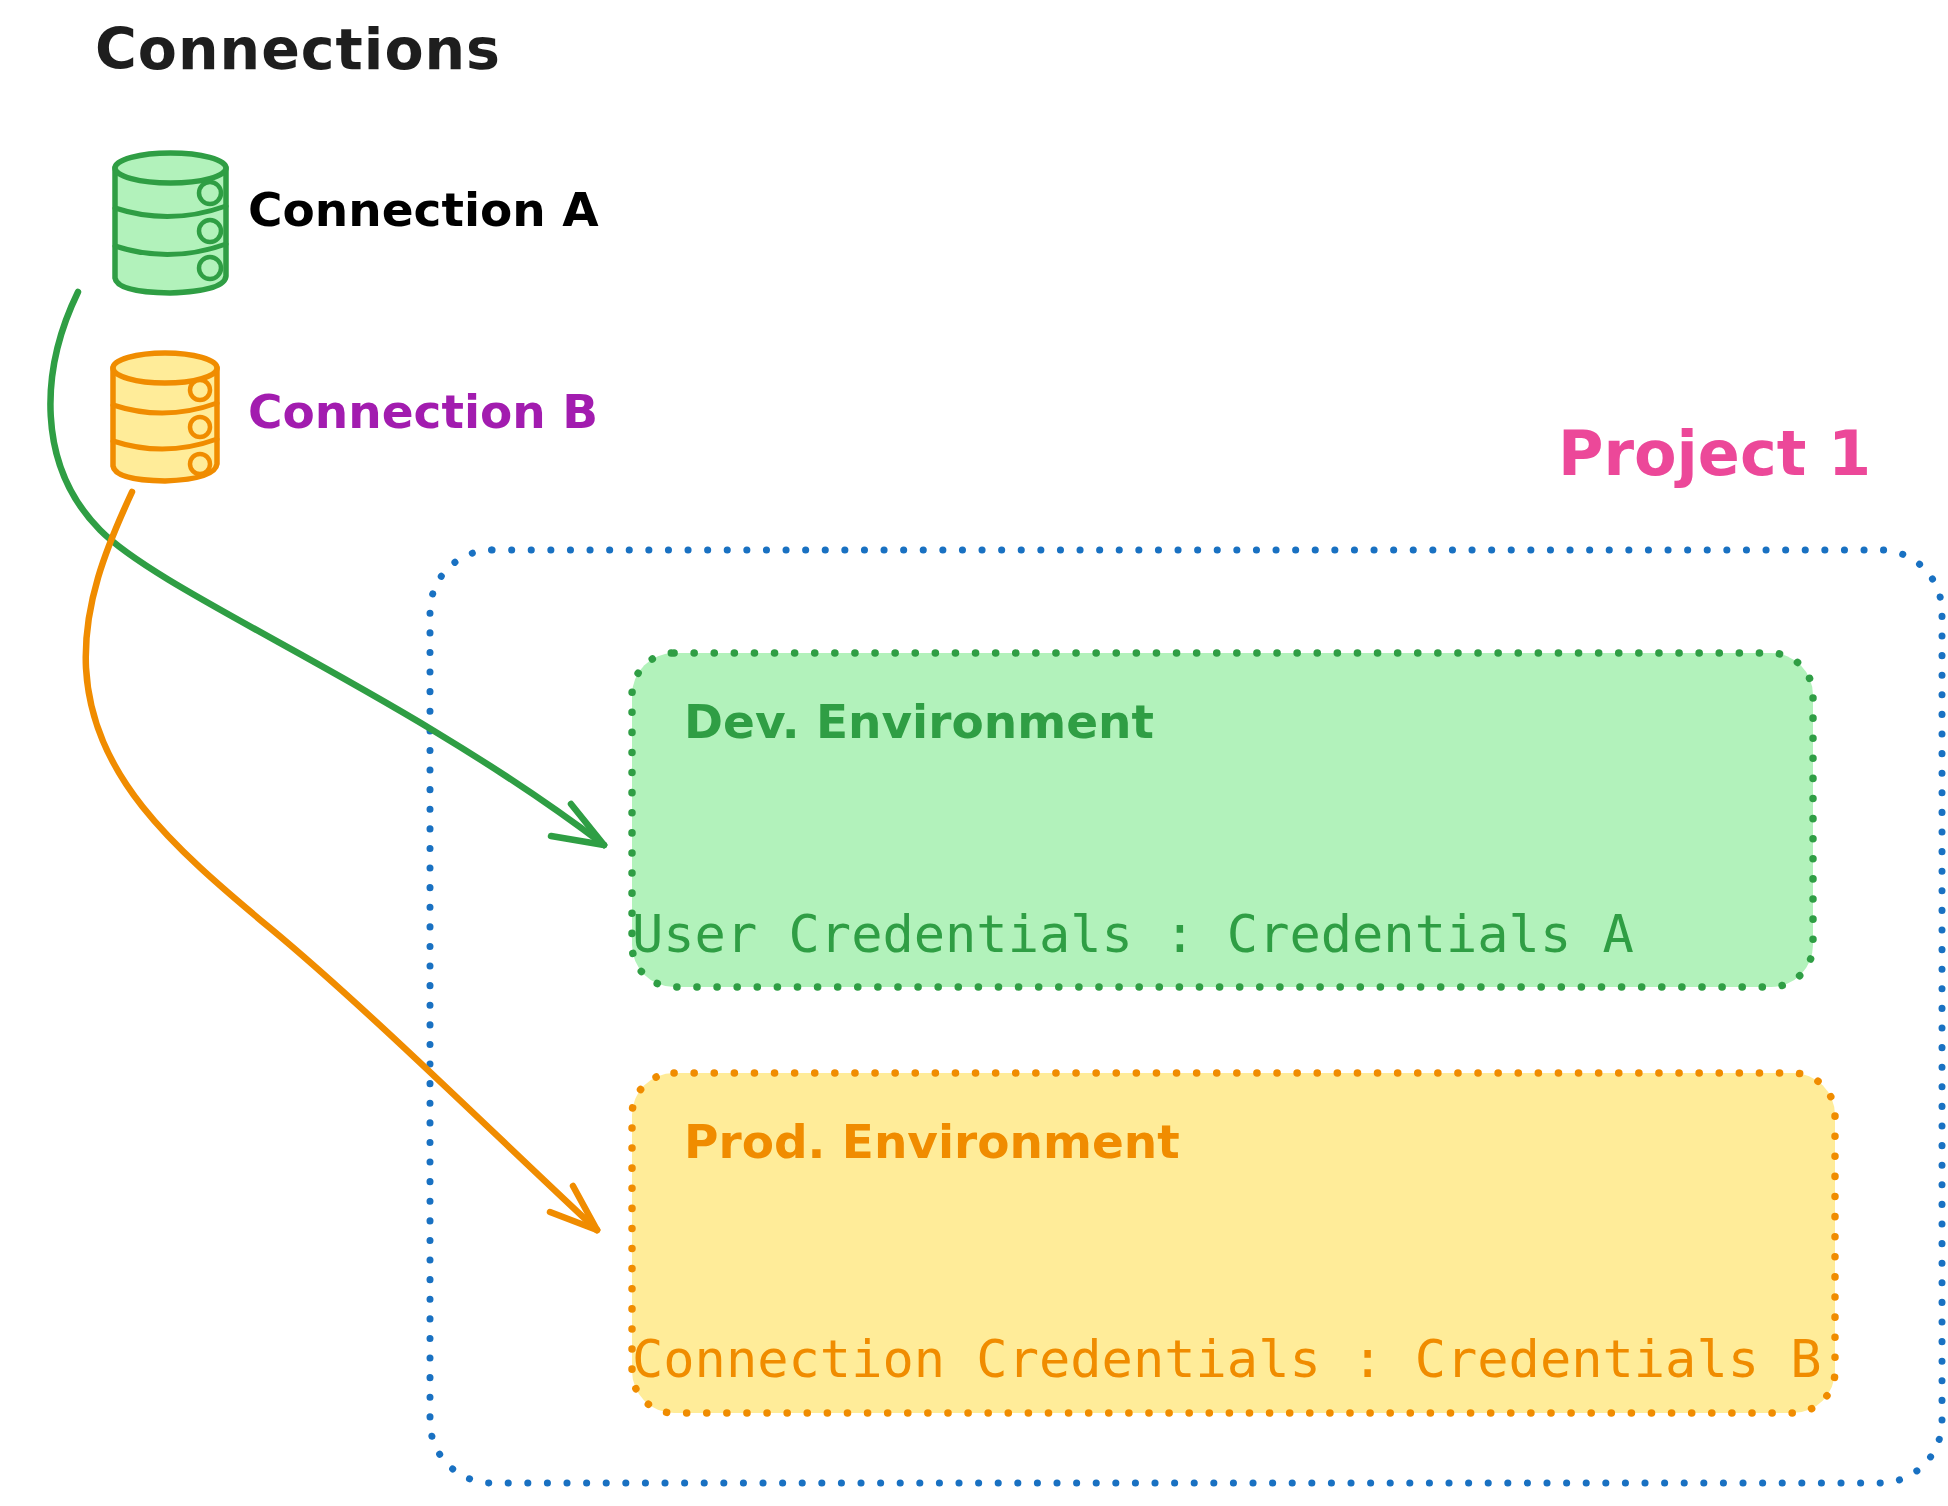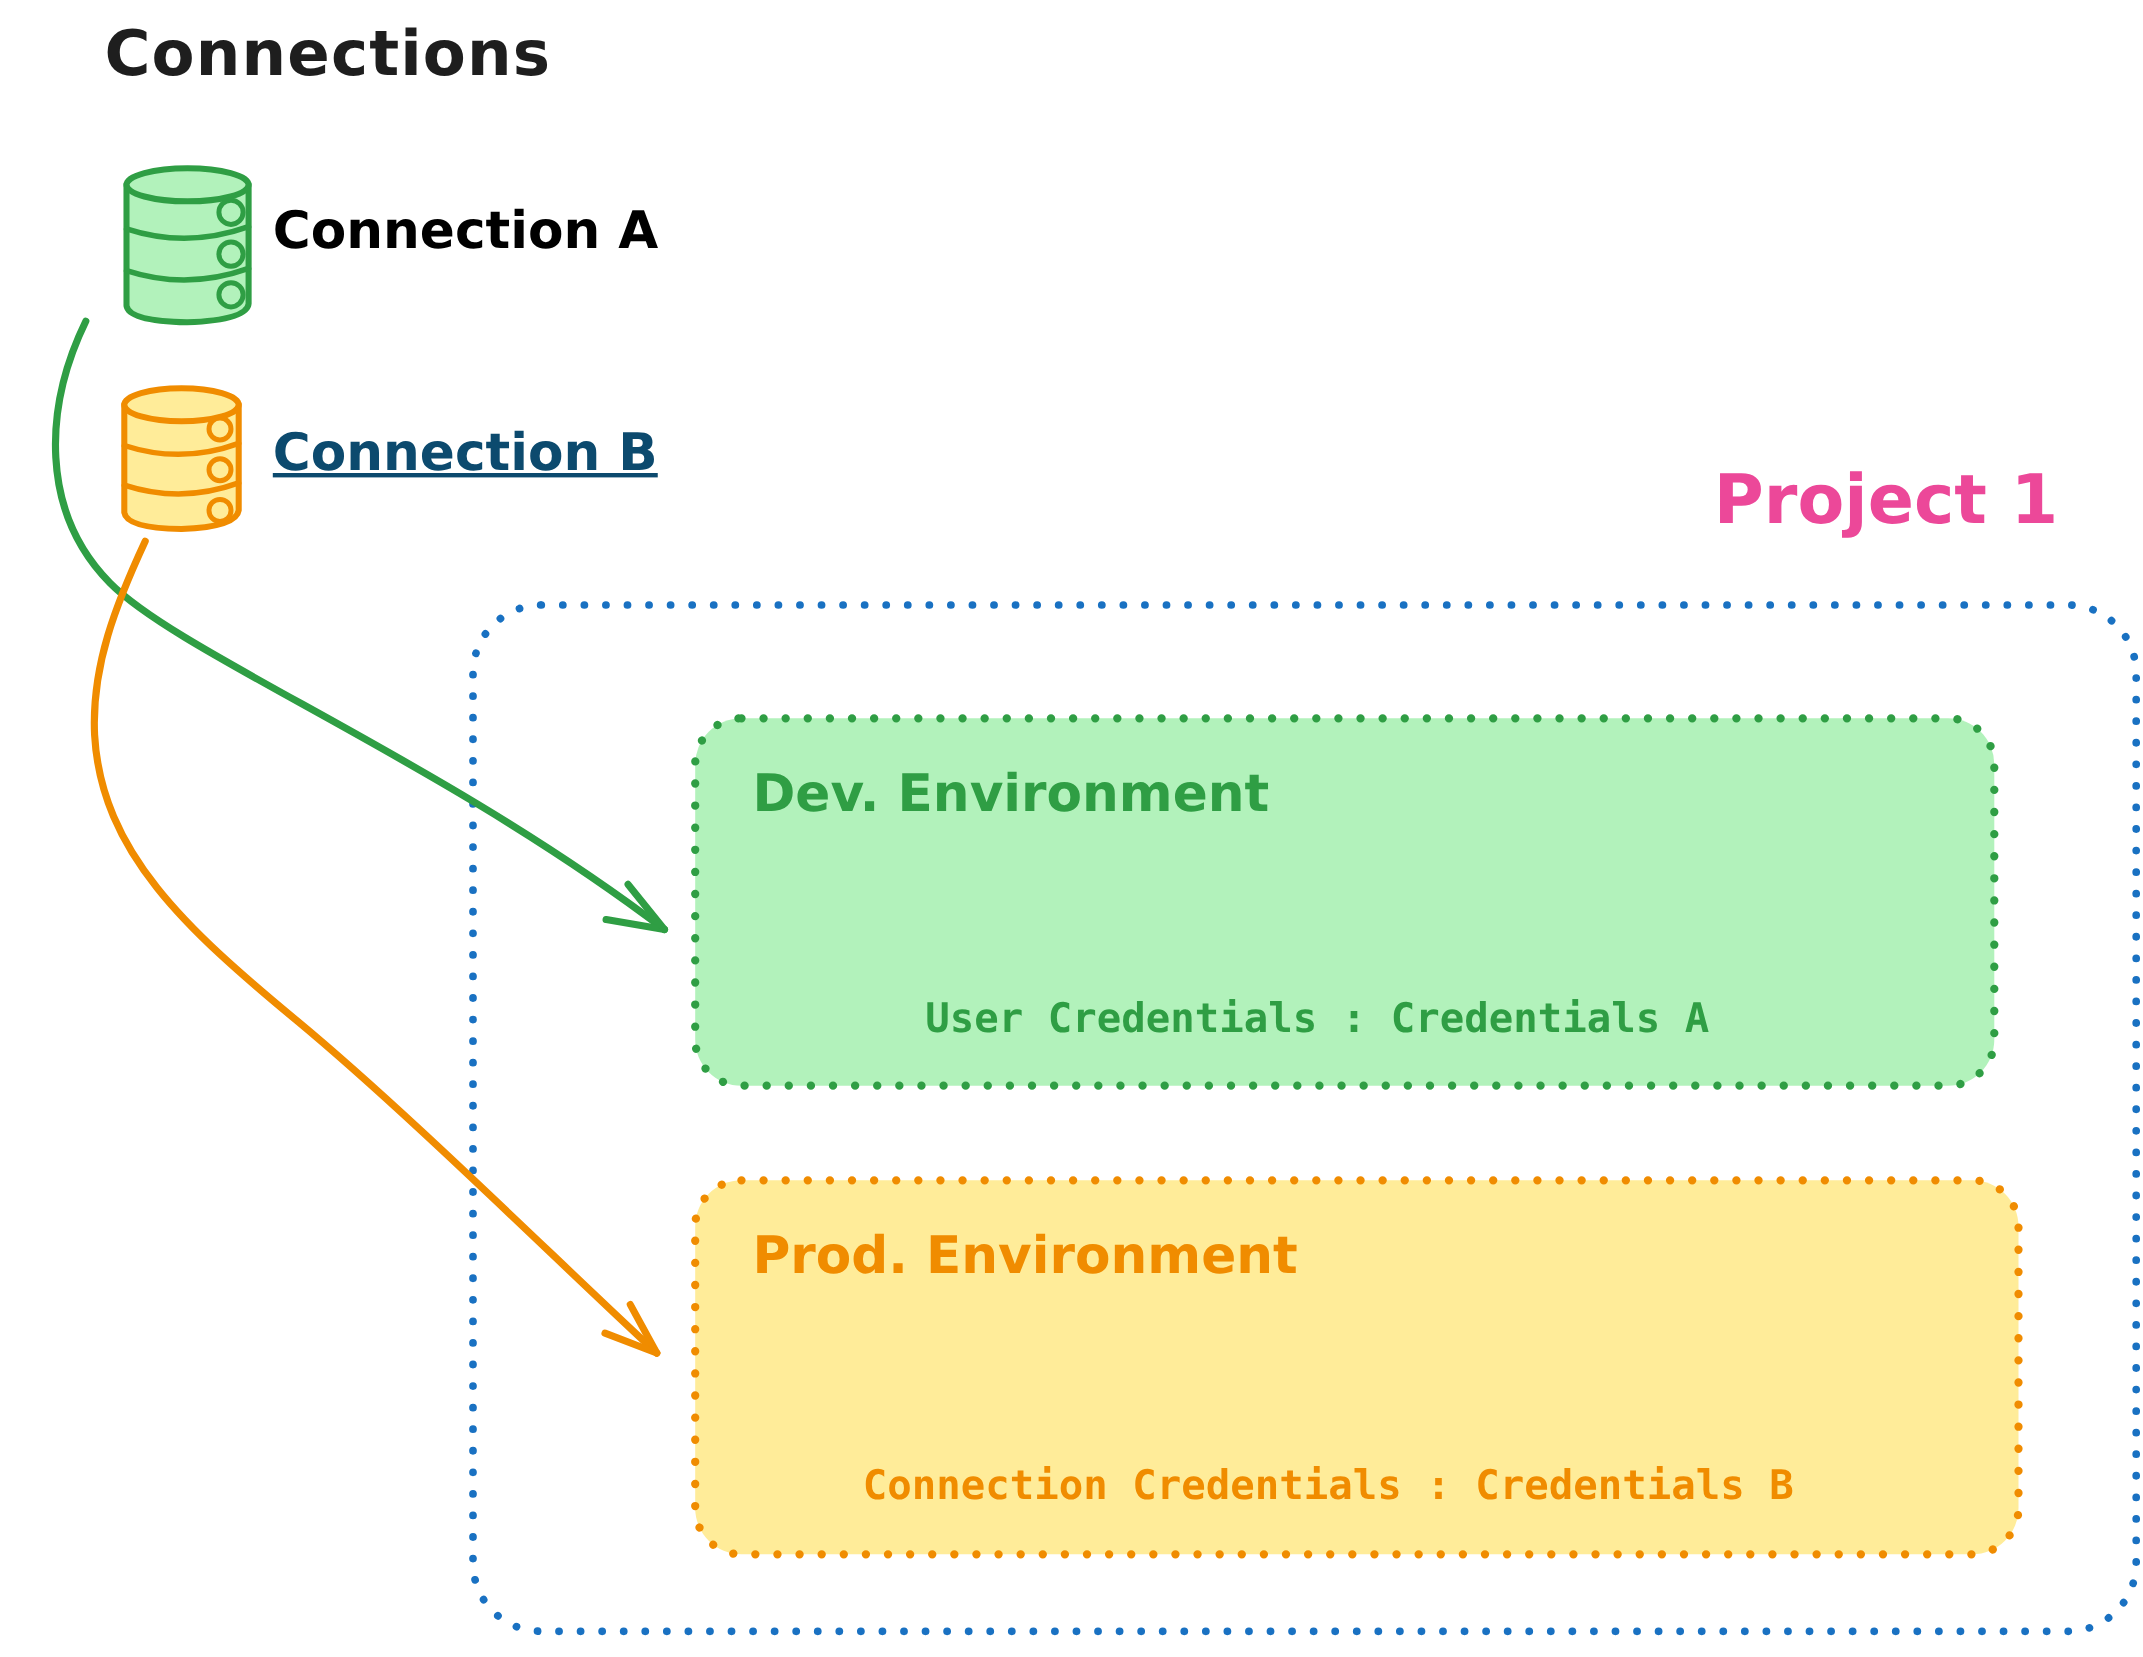--- a/index.html
+++ b/index.html
@@ -30,22 +30,21 @@
     letter-spacing: 1px;
   }
   .conn-a-label {
     left: 228px; top: 184px;
     font-size: 47px;
     color: #000000;
   }
   .conn-b-label {
     left: 228px; top: 386px;
     font-size: 47px;
-    color: #0c4a6e;
-    text-decoration: underline;
+    color: #a21caf;
   }
   .project-label {
     left: 1538px; top: 420px;
     font-size: 62px;
     color: #ec4899;
   }
   .env-label {
     font-size: 47px;
     text-align: right;
   }
@@ -53,23 +52,23 @@
     left: 664px; top: 696px;
     color: #2f9e44;
   }
   .prod-env-label {
     left: 664px; top: 1116px;
     color: #f08c00;
   }
   .creds-label {
     position: absolute;
     font-family: "DejaVu Sans Mono", monospace;
-    font-weight: 700;
-    font-size: 37px;
-    text-align: center;
+    font-weight: 400;
+    font-size: 52px;
+    text-align: left;
     white-space: nowrap;
     line-height: 1.15;
     user-select: none;
   }
   .dev-creds {
     left: 612px; top: 905px;
     width: 1131px;
     color: #2f9e44;
   }
   .prod-creds {

